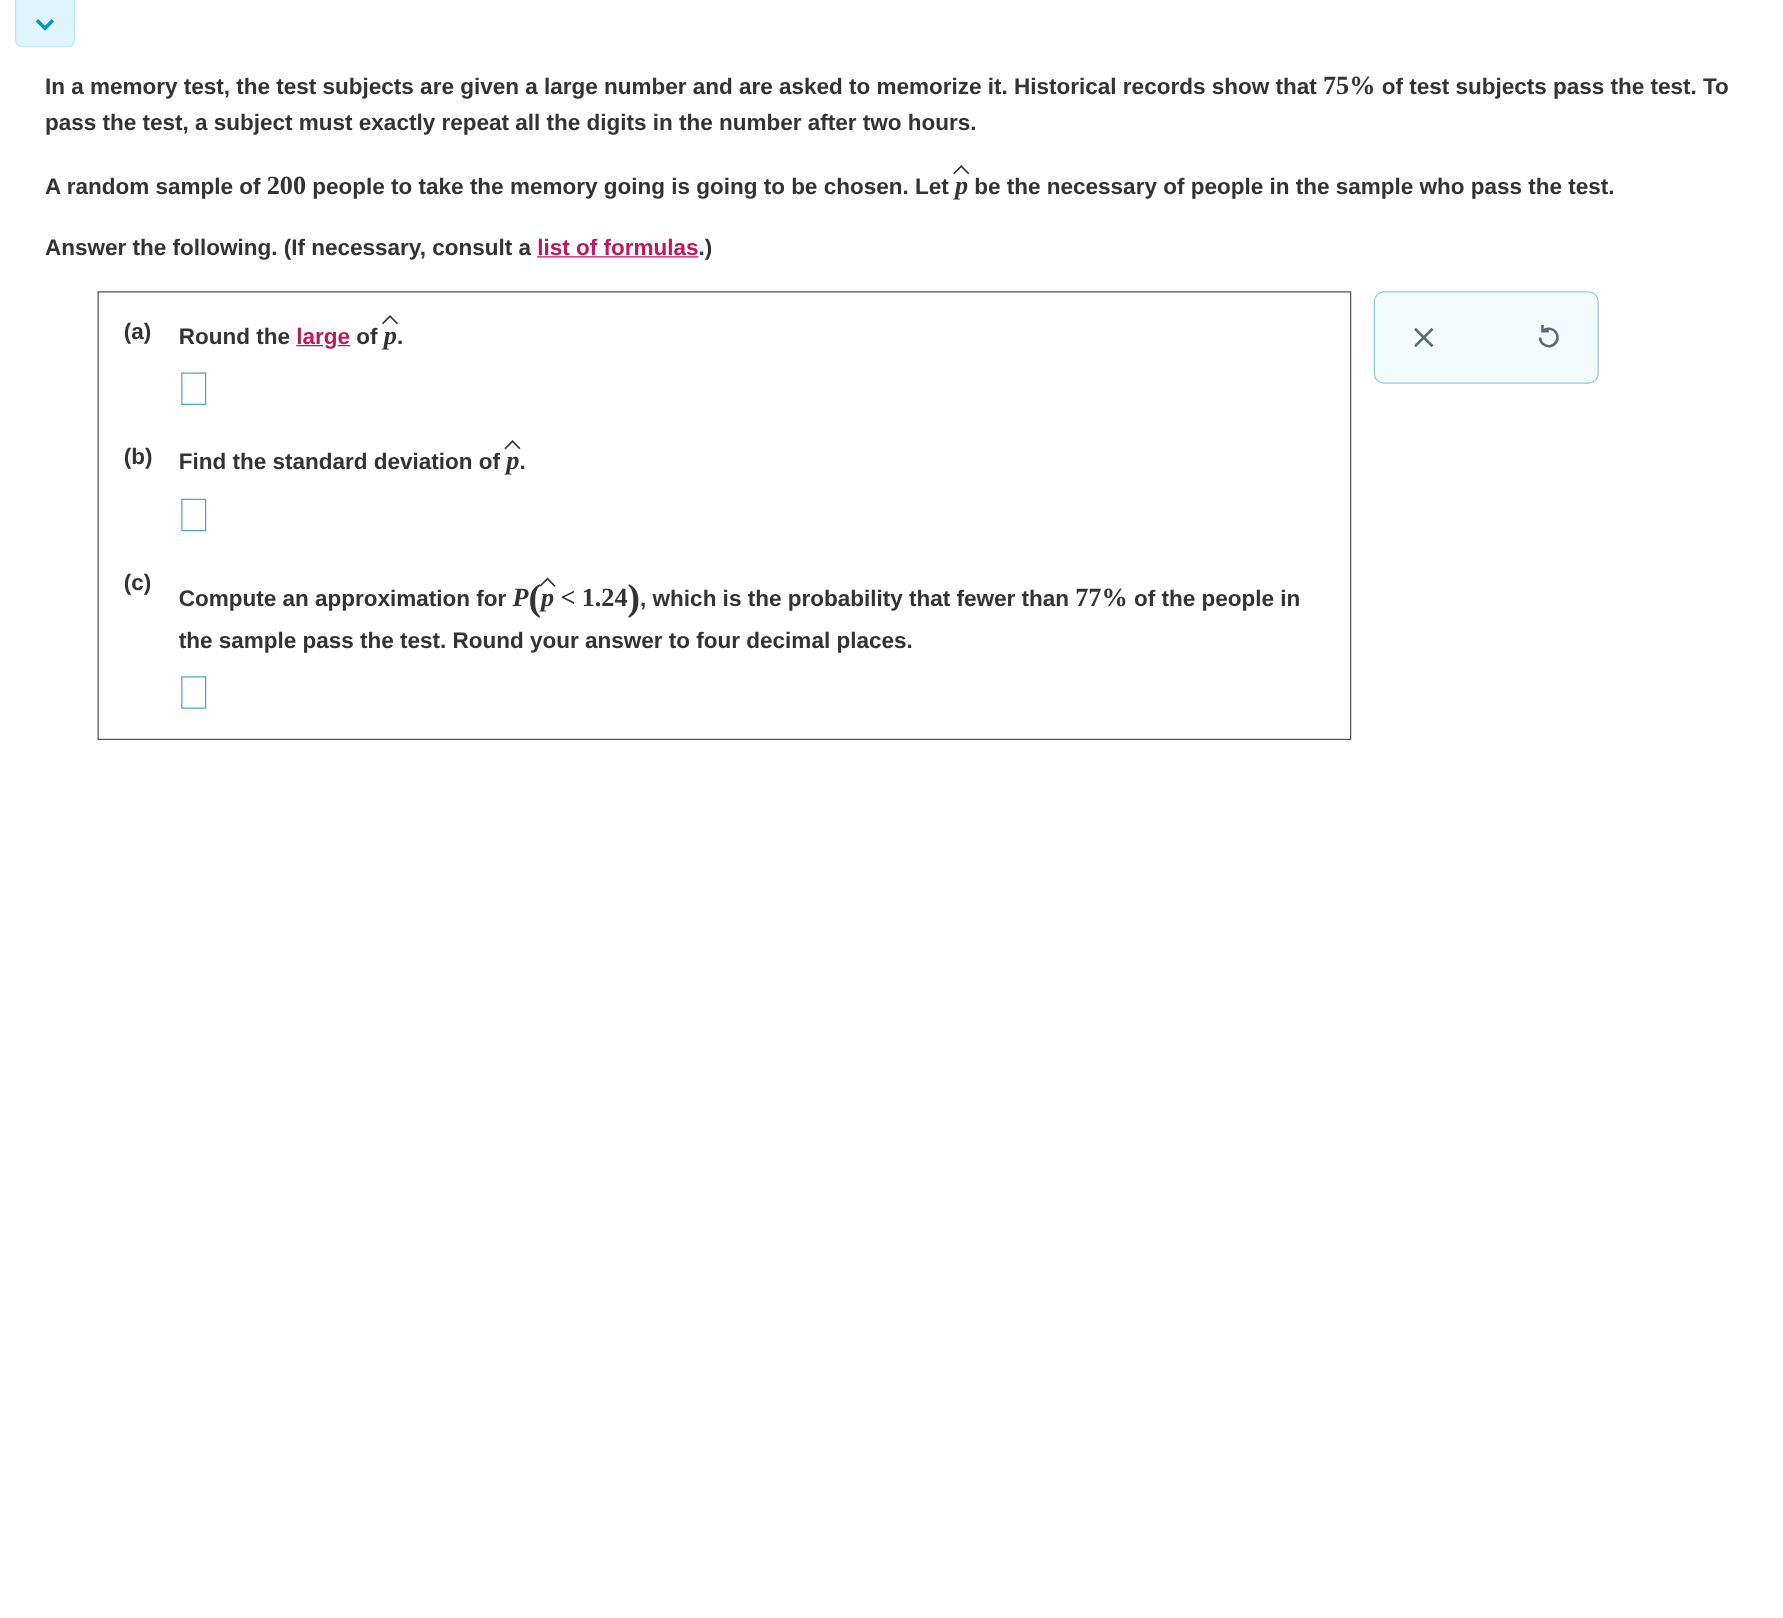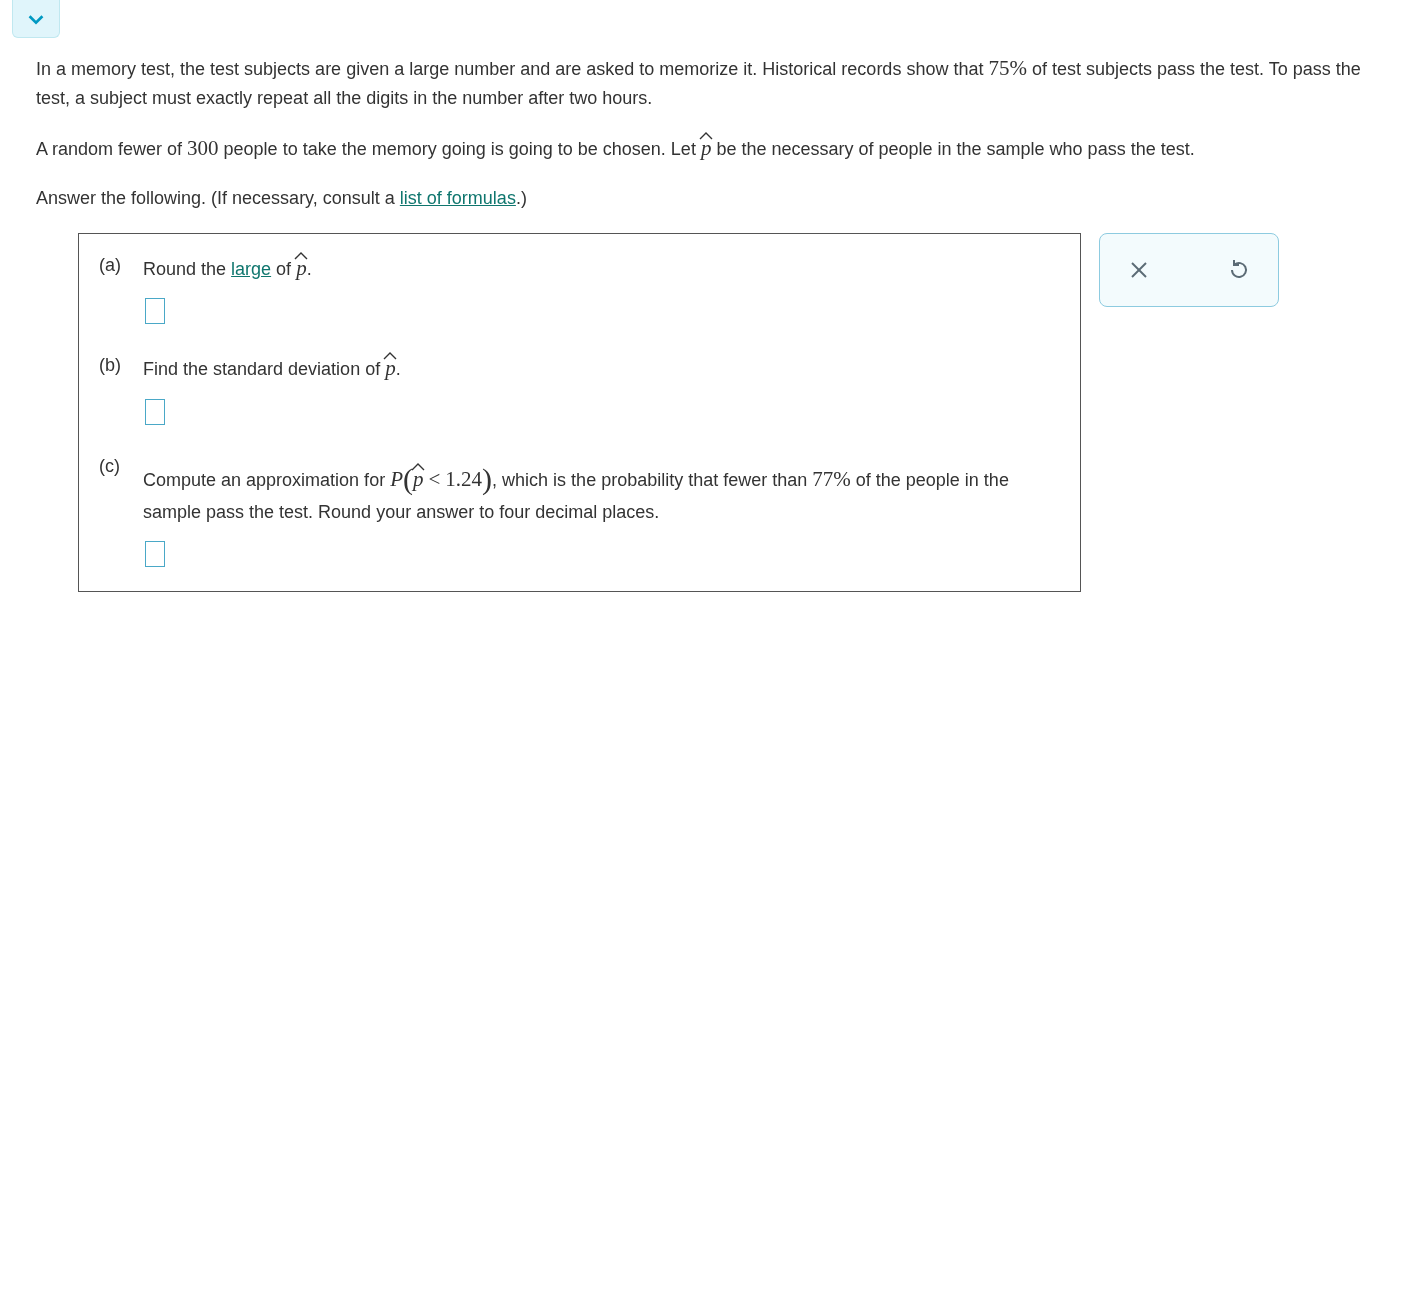--- a/index.html
+++ b/index.html
@@ -19,23 +19,23 @@
     width: 48px;
     height: 38px;
     background: #e0f5fb;
     border: 1px solid #c0e8f0;
     border-top: none;
     border-radius: 0 0 6px 6px;
     margin-left: 12px;
     cursor: pointer;
   }
   .collapse-btn svg { width: 22px; height: 22px; stroke: #0099c2; stroke-width: 3; fill: none; }
-  .content { padding: 14px 36px 40px 36px; line-height: 1.55; }
+  .content { padding: 14px 36px 40px 36px; line-height: 1.55; font-weight: bold; }
   .para { margin: 0 0 20px 0; }
-  .link { color: #0f766e; text-decoration: underline; cursor: pointer; }
+  .link { color: #be185d; text-decoration: underline; cursor: pointer; }
   .math-it { font-family: 'Times New Roman', serif; font-style: italic; font-size: 21px; }
   .math-up { font-family: 'Times New Roman', serif; font-size: 21px; }
   .phat { position: relative; display: inline-block; }
   .phat .hat {
     position: absolute;
     left: 50%;
     top: -1px;
     transform: translateX(-50%);
     width: 14px;
     height: 10px;
@@ -100,21 +100,21 @@
     </svg>
 </div>
 
 <div class="content">
 
   <p class="para">
     <span>In a memory test, the test subjects are given a large number and are asked to memorize it. Historical records show that </span><span class="math-up">75%</span><span> of test subjects pass the test. To pass the test, a subject must exactly repeat all the digits in the number after two hours.</span>
   </p>
 
   <p class="para">
-    <span>A random fewer of </span><span class="math-up">300</span><span> people to take the memory going is going to be chosen. Let </span><span class="phat"><span class="hat">
+    <span>A random sample of </span><span class="math-up">200</span><span> people to take the memory going is going to be chosen. Let </span><span class="phat"><span class="hat">
           <svg viewBox="0 0 14 10">
             <path d="M1 8 L7 2 L13 8" stroke="#333" stroke-width="1.4" fill="none"></path>
           </svg>
         </span><span class="math-it">p</span></span><span> be the necessary of people in the sample who pass the test.</span>
   </p>
 
   <p class="para">
     <span>Answer the following. (If necessary, consult a </span><span class="link">list of formulas</span><span>.)</span>
   </p>
 

